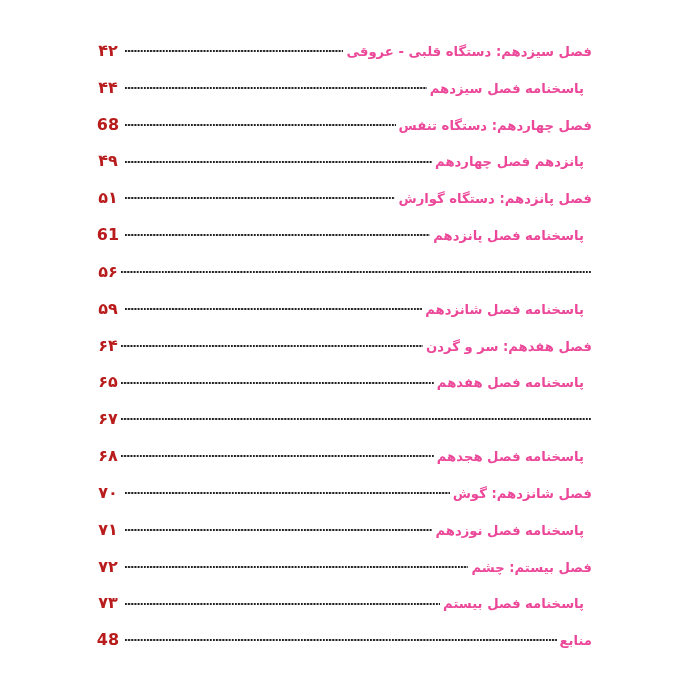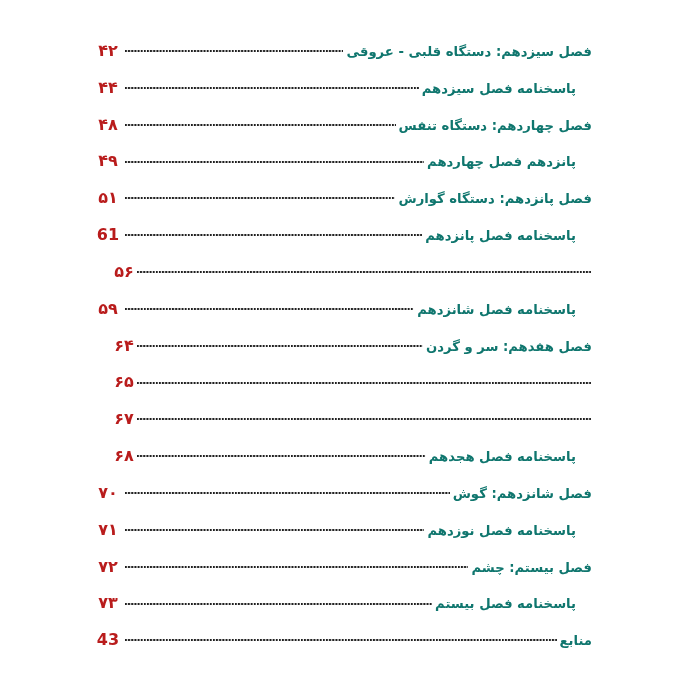--- a/index.html
+++ b/index.html
@@ -43,28 +43,28 @@
     direction: rtl;
     white-space: nowrap;
     overflow: hidden;
   }
 
   .toc-title {
     flex: 0 0 auto;
     font-size: 13.2px;
     font-weight: 700;
     letter-spacing: 0px;
-    color: #0f766e;
+    color: #ec4899;
     line-height: 1;
     padding-left: 2px;
   }
 
   
   .toc-row.sub .toc-title {
-    margin-right: 16px;
+    margin-right: 8px;
   }
 
   .toc-leader {
     flex: 1 1 auto;
     position: relative;
     height: 1em;
     overflow: hidden;
     margin: 0 1px;
   }
   .toc-leader::before {
@@ -86,41 +86,41 @@
     color: #b91c1c;
     line-height: 1;
     min-width: 26px;
     text-align: center;
     direction: rtl;
     padding-right: 3px;
   }
 
   
   .toc-row.tight .toc-leader { margin-left: 0; }
-  .toc-row.tight .toc-page { padding-right: 0; margin-left: 16px; }
+  .toc-row.tight .toc-page { padding-right: 0; }
 </style>
 </head>
 <body>
 
 <div class="page">
   <div class="toc-list">
       <div class="toc-row">
         <span class="toc-title">فصل سیزدهم: دستگاه قلبی - عروقی</span>
         <span class="toc-leader"></span>
         <span class="toc-page">۴۲</span>
       </div>
       <div class="toc-row sub">
         <span class="toc-title">پاسخنامه فصل سیزدهم</span>
         <span class="toc-leader"></span>
         <span class="toc-page">۴۴</span>
       </div>
       <div class="toc-row">
         <span class="toc-title">فصل چهاردهم: دستگاه تنفس</span>
         <span class="toc-leader"></span>
-        <span class="toc-page">۴۸</span>
+        <span class="toc-page">68</span>
       </div>
       <div class="toc-row sub">
         <span class="toc-title">پانزدهم فصل چهاردهم</span>
         <span class="toc-leader"></span>
         <span class="toc-page">۴۹</span>
       </div>
       <div class="toc-row">
         <span class="toc-title">فصل پانزدهم: دستگاه گوارش</span>
         <span class="toc-leader"></span>
         <span class="toc-page">۵۱</span>
@@ -138,20 +138,21 @@
         <span class="toc-title">پاسخنامه فصل شانزدهم</span>
         <span class="toc-leader"></span>
         <span class="toc-page">۵۹</span>
       </div>
       <div class="toc-row tight">
         <span class="toc-title">فصل هفدهم: سر و گردن</span>
         <span class="toc-leader"></span>
         <span class="toc-page">۶۴</span>
       </div>
       <div class="toc-row sub tight">
+        <span class="toc-title">پاسخنامه فصل هفدهم</span>
         <span class="toc-leader"></span>
         <span class="toc-page">۶۵</span>
       </div>
       <div class="toc-row tight">
         <span class="toc-leader"></span>
         <span class="toc-page">۶۷</span>
       </div>
       <div class="toc-row sub tight">
         <span class="toc-title">پاسخنامه فصل هجدهم</span>
         <span class="toc-leader"></span>
@@ -173,16 +174,16 @@
         <span class="toc-page">۷۲</span>
       </div>
       <div class="toc-row sub">
         <span class="toc-title">پاسخنامه فصل بیستم</span>
         <span class="toc-leader"></span>
         <span class="toc-page">۷۳</span>
       </div>
       <div class="toc-row">
         <span class="toc-title">منابع</span>
         <span class="toc-leader"></span>
-        <span class="toc-page">43</span>
+        <span class="toc-page">48</span>
       </div>
     </div>
 </div>
 
 </body></html>

